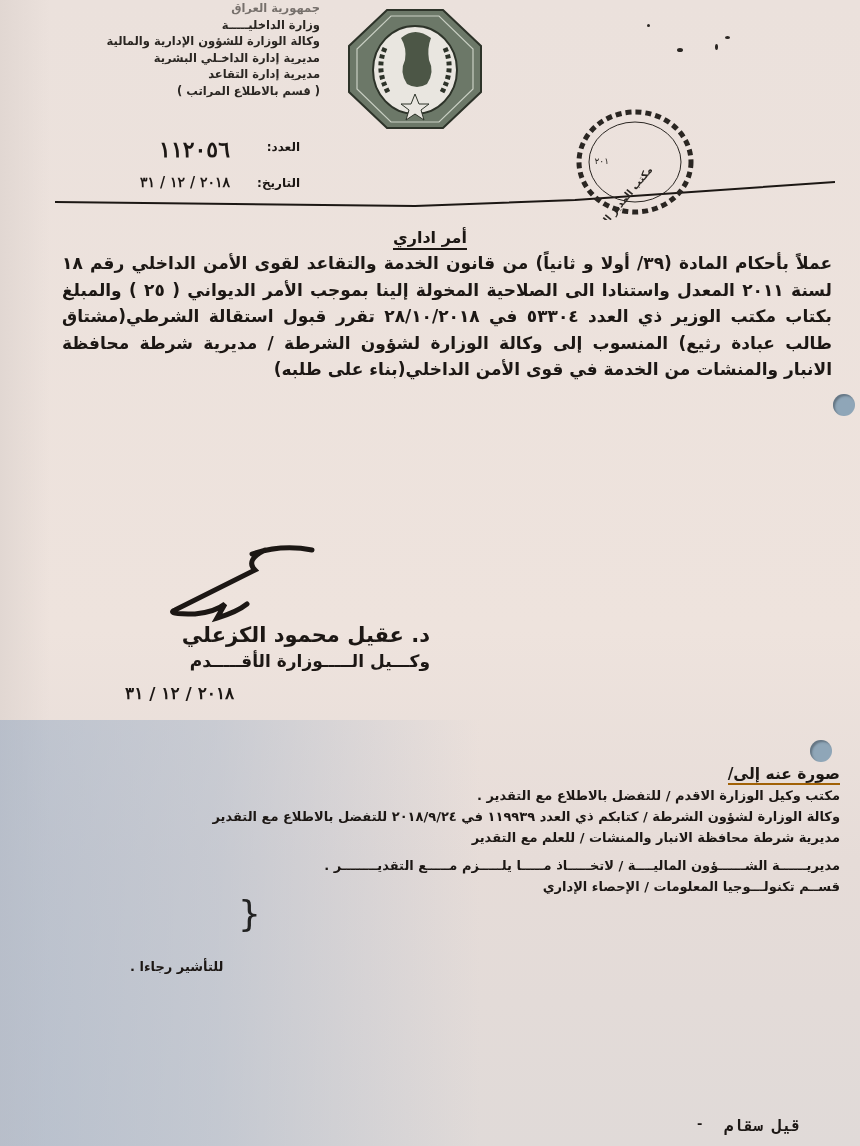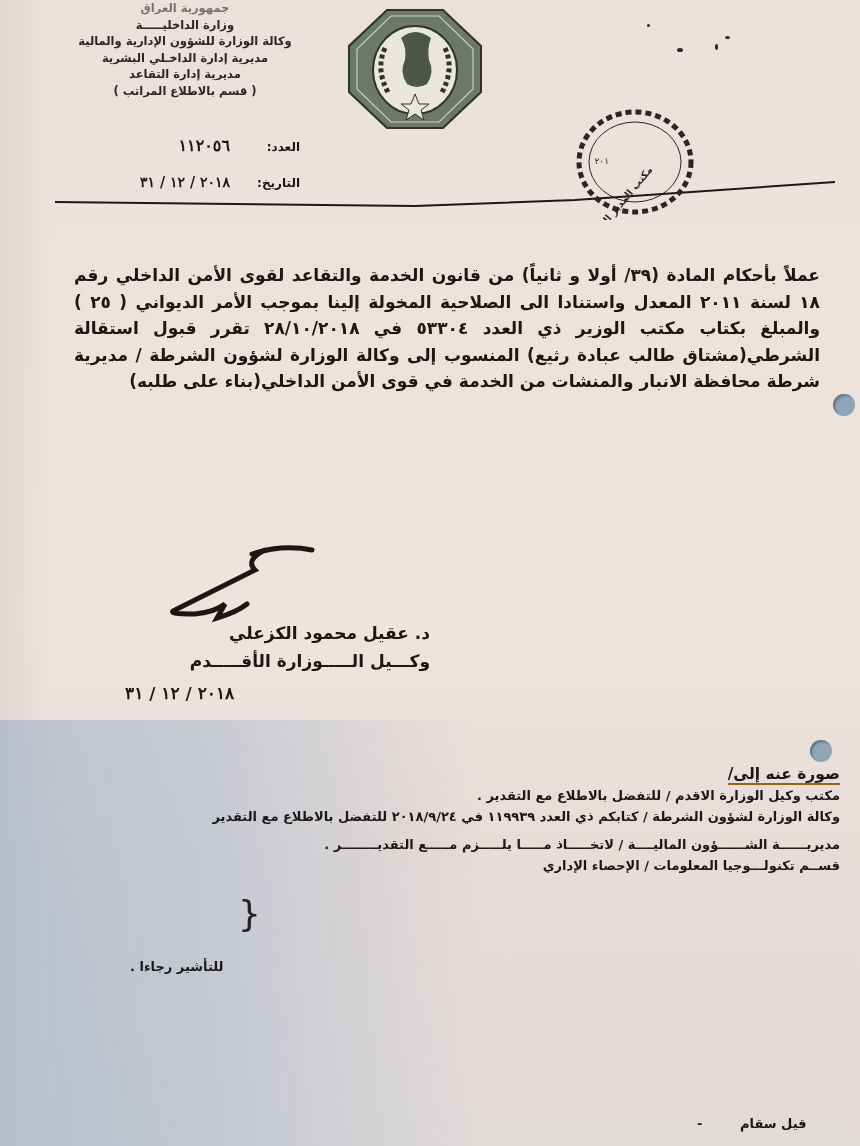--- a/index.html
+++ b/index.html
@@ -12,49 +12,49 @@
   .page { position:absolute; inset:0; direction:rtl; }
   .shade {
     position:absolute; left:0; top:720px; width:480px; height:426px;
     background: linear-gradient(90deg, rgba(150,170,195,0.55) 0%, rgba(160,178,200,0.45) 45%, rgba(200,205,215,0.0) 100%);
     pointer-events:none;
   }
   .leftedge { position:absolute; left:0; top:0; width:50px; height:1146px;
     background: linear-gradient(90deg, rgba(225,215,210,1), rgba(235,226,222,0)); }
 
   
-  .hdr { position:absolute; left:50px; top:0; width:270px; text-align:center; font-size:11.5px; line-height:16.5px; font-weight:bold; color:#2a2622; }
+  .hdr { position:absolute; left:50px; top:0; width:270px; font-size:11.5px; line-height:16.5px; font-weight:bold; color:#2a2622; }
   .hdr div { white-space:nowrap; }
   .emblem { position:absolute; left:345px; top:8px; width:140px; height:122px; }
   .ref { position:absolute; left:60px; top:138px; width:240px; height:70px; font-size:12px; font-weight:bold; }
   .ref .lbl { position:absolute; right:0; }
   .ref .val { position:absolute; right:70px; font-family:"DejaVu Serif", serif; }
   .rule { position:absolute; left:55px; top:180px; width:780px; height:28px; }
   .stamp { position:absolute; left:565px; top:100px; width:140px; height:120px; }
 
   .title { position:absolute; left:0; right:0; top:228px; text-align:center; font-size:16px; font-weight:bold; }
   .title span { border-bottom:2px solid #1c1714; padding-bottom:1px; }
 
   .body { position:absolute; left:62px; width:770px; top:250px; font-size:17px; line-height:26.5px; font-weight:bold; text-align:justify; text-align-last:right; }
-  .body p { margin:12px; }
+  .body p { margin:0; }
 
   .sig { position:absolute; left:100px; top:540px; width:330px; height:200px; }
   .sig .squig { position:absolute; left:0; top:0; }
-  .sig .name { position:absolute; right:0; top:83px; font-size:17px; font-weight:bold; white-space:nowrap; }
+  .sig .name { position:absolute; right:0; top:83px; font-size:21px; font-weight:bold; white-space:nowrap; }
   .sig .role { position:absolute; right:0; top:111px; font-size:17px; font-weight:bold; white-space:nowrap; letter-spacing:1px;text-align:right; }
   .sig .date { position:absolute; left:25px; top:143px; font-size:17px; font-weight:bold; direction:ltr; font-family:"DejaVu Serif", serif; }
 
   .copies { position:absolute; left:60px; width:780px; top:764px; font-size:13px; line-height:21px; font-weight:bold; }
   .copies .ch { font-size:15.5px; }
   .copies .ch span { border-bottom:2px solid #a16207; }
   .copies .row { white-space:nowrap; }
   .brace { position:absolute; left:238px; top:896px; font-size:36px; font-weight:normal; line-height:36px; color:#222; }
   .brace-note { position:absolute; left:130px; top:911px; font-size:13px; font-weight:bold; direction:rtl; white-space:nowrap;margin-top:48px; }
 
-  .foot { position:absolute; left:740px; top:1116px; font-size:13px; font-weight:bold; white-space:nowrap; direction:rtl; }
+  .foot { position:absolute; left:724px; top:1116px; font-size:16px; font-weight:bold; white-space:nowrap; direction:rtl;font-family:Liberation Mono, monospace; }
   .foot-dash { position:absolute; left:697px; top:1116px; font-size:13px; font-weight:bold; }
 
   .hole { position:absolute; width:22px; height:22px; border-radius:50%; background:#8fa6b8; box-shadow: inset 2px 2px 2px rgba(60,70,80,0.5); }
   .speck { position:absolute; background:#2a2622; border-radius:50%; }
 </style>
 </head>
 <body>
 
 <div class="page">
   <div class="leftedge"></div>
@@ -73,54 +73,58 @@
     <polygon points="42,2 98,2 136,38 136,84 98,120 42,120 4,84 4,38" fill="#6c7868" stroke="#2d3329" stroke-width="2"></polygon>
     <polygon points="46,8 94,8 128,41 128,81 94,114 46,114 12,81 12,41" fill="none" stroke="#c9cfc3" stroke-width="1.2"></polygon>
     <ellipse cx="70" cy="62" rx="42" ry="44" fill="#e9e6e0" stroke="#2d3329" stroke-width="2"></ellipse>
     <path d="M56 30 q14-12 30 0 q-4 10 -2 22 q6 12 -2 24 q-10 6 -20 0 q-8-12 -2-24 q2-12 -4-22z" fill="#4c5646"></path>
     <path d="M40 40 q-10 22 4 46 M100 40 q10 22 -4 46" fill="none" stroke="#2d3329" stroke-width="5" stroke-dasharray="4 3"></path>
     <polygon points="70,86 74,96 84,96 76,102 79,112 70,106 61,112 64,102 56,96 66,96" fill="#e9e6e0" stroke="#2d3329"></polygon>
   </svg>
 
   <div class="ref">
     <span class="lbl" style="top:2px">العدد:</span>
-    <span class="val" style="top:-2px;font-size:16px;letter-spacing:2px">١١٢٠٥٦</span>
+    <span class="val" style="top:-2px;font-size:22px;letter-spacing:2px">١١٢٠٥٦</span>
     <span class="lbl" style="top:38px">التاريخ:</span>
     <span class="val" style="top:36px;font-size:14px">٢٠١٨ / ١٢ / ٣١</span>
   </div>
 
   <svg class="rule" viewBox="0 0 780 28">
     <path d="M0 22 L360 26 L520 20 L780 2" stroke="#1c1714" stroke-width="2" fill="none"></path>
   </svg>
 
   <svg class="stamp" viewBox="0 0 140 120">
     <ellipse cx="70" cy="62" rx="56" ry="50" fill="none" stroke="#2a2622" stroke-width="5" stroke-dasharray="6 4"></ellipse>
     <ellipse cx="70" cy="62" rx="46" ry="40" fill="none" stroke="#2a2622" stroke-width="1"></ellipse>
     <text x="88" y="70" font-size="10" font-weight="bold" fill="#2a2622" transform="rotate(-50 88 70)" font-family="DejaVu Sans, sans-serif">مكتب المدير العام</text>
     <text x="44" y="64" font-size="9" fill="#2a2622" font-family="DejaVu Sans, sans-serif">٢٠١</text>
   </svg>
 
+  <div class="title">
+    <span>أمر اداري</span>
+  </div>
 
   <div class="body">
     <p>عملاً بأحكام المادة (٣٩/ أولا و ثانياً) من قانون الخدمة والتقاعد لقوى الأمن الداخلي رقم ١٨ لسنة ٢٠١١ المعدل واستنادا الى الصلاحية المخولة إلينا بموجب الأمر الديواني ( ٢٥ ) والمبلغ بكتاب مكتب الوزير ذي العدد ٥٣٣٠٤ في ٢٨/١٠/٢٠١٨ تقرر قبول استقالة الشرطي(مشتاق طالب عبادة رثيع) المنسوب إلى وكالة الوزارة لشؤون الشرطة / مديرية شرطة محافظة الانبار والمنشات من الخدمة في قوى الأمن الداخلي(بناء على طلبه)</p>
   </div>
 
   <div class="sig">
     <svg class="squig" width="240" height="90" viewBox="0 0 240 90">
       <path d="M152 14 q30-10 60-4 M165 10 q-20 10 -10 20 q-40 20 -80 40 q-10 4 20 4 q20-2 30-10 l-8 14 q20-6 30-14" fill="none" stroke="#1c1714" stroke-width="5" stroke-linecap="round"></path>
     </svg>
     <div class="name">د. عقيل محمود الكزعلي</div>
     <div class="role">وكـــيل الـــــوزارة الأقـــــدم</div>
     <div class="date">٢٠١٨ / ١٢ / ٣١</div>
   </div>
 
   <div class="copies">
     <div class="ch"><span>صورة عنه إلى/</span></div>
     <div class="row">مكتب وكيل الوزارة الاقدم / للتفضل بالاطلاع مع التقدير .</div>
     <div class="row">وكالة الوزارة لشؤون الشرطة / كتابكم ذي العدد ١١٩٩٣٩ في ٢٠١٨/٩/٢٤  للتفضل بالاطلاع مع التقدير</div>
+    <div class="row">مديرية شرطة محافظة الانبار والمنشات / للعلم مع التقدير</div>
     <div class="row" style="margin-top:7px">مديريــــــة الشــــــؤون الماليــــة / لاتخـــــاذ مـــــا يلـــــزم مـــــع التقديــــــــر .</div>
     <div class="row">قســم تكنولـــوجيا المعلومات / الإحصاء الإداري</div>
   </div>
   <div class="brace">{</div>
   <div class="brace-note">للتأشير رجاءا .</div>
 
   <div class="foot">قيل سقام</div>
   <div class="foot-dash">-</div>
 
   <div class="hole" style="left:833px;top:394px"></div>

